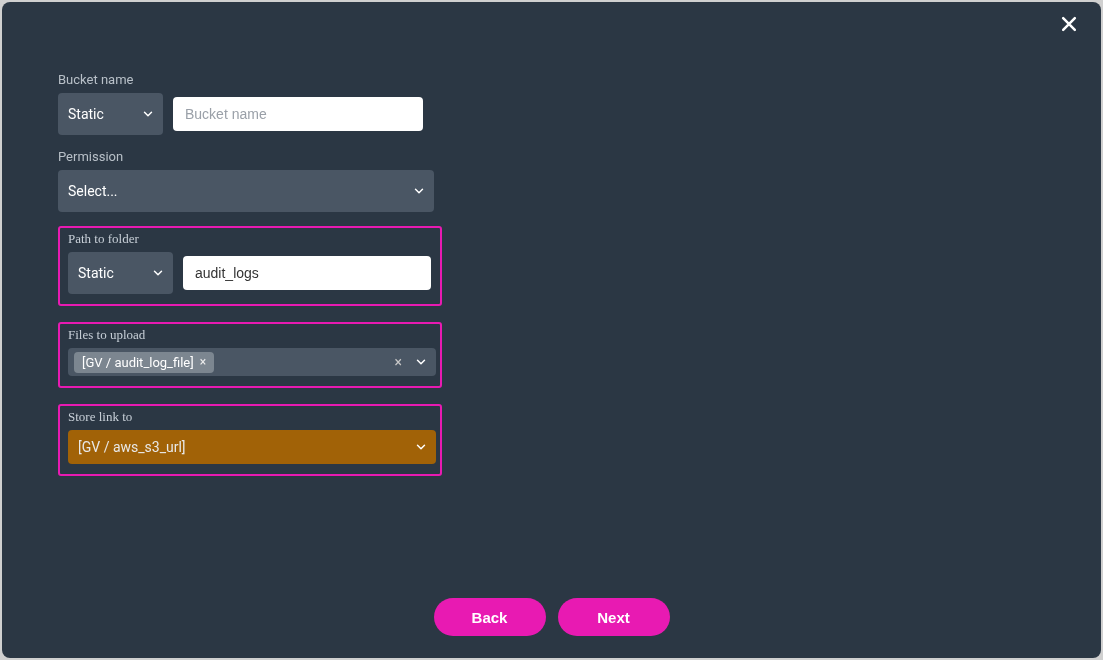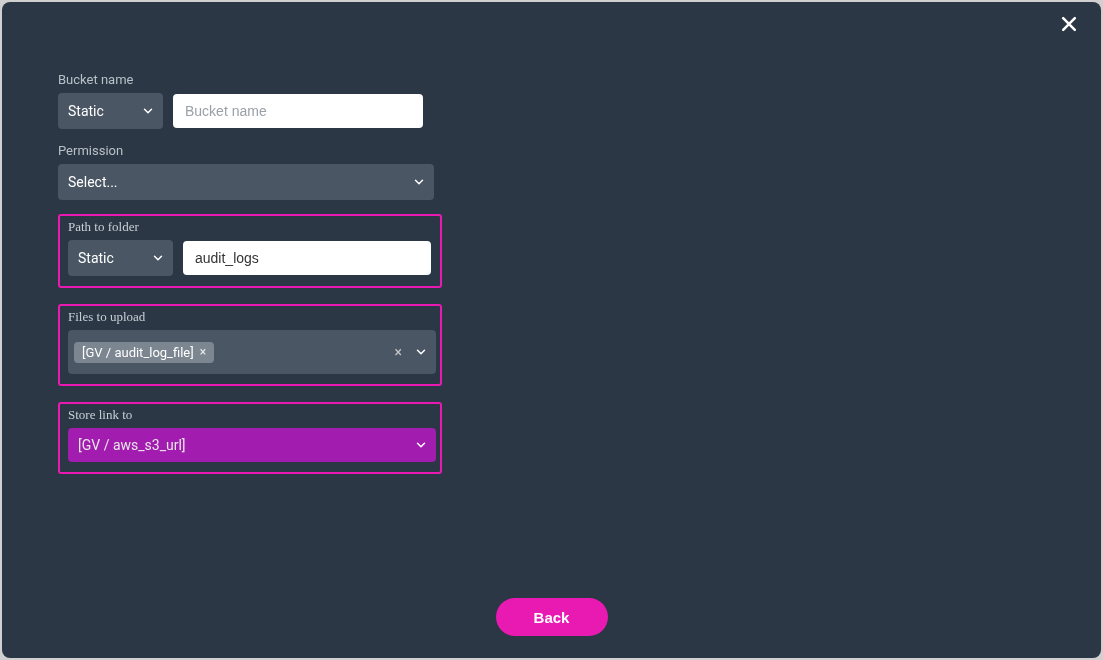--- a/index.html
+++ b/index.html
@@ -14,50 +14,50 @@
   .close-btn svg { width:20px; height:20px; }
 
   .form-body { padding: 10px 56px 0 56px; width: 55%; }
   .field-group { margin-bottom: 14px; }
   .field-label { font-size: 13px; color: #b8c0c8; margin-bottom: 6px; display:block; }
 
   .row { display:flex; gap:10px; align-items:center; }
 
   .select {
     background:#4a5664; color:#fff; border:none; border-radius:4px;
-    height:36px; padding:0 30px 0 10px; font-size:14px;
+    height:42px; padding:0 30px 0 10px; font-size:14px;
     position:relative; display:flex; align-items:center; cursor:pointer;
   }
   .select .chev { position:absolute; right:8px; top:50%; transform:translateY(-50%); }
   .select.wide { width: 376px; }
   .select.mid  { width: 105px; }
   .select.titan{ width: 196px; }
 
   .text-input {
     background:#fff; border:none; border-radius:4px; height:34px; flex:1;
     padding:0 12px; font-size:14px; color:#333;
   }
   .text-input::placeholder { color:#9aa0a8; }
 
   .highlight { border:2px solid #e81ab2; border-radius:3px; padding:6px 8px 10px 8px; margin-bottom:16px; }
   .highlight .field-label { margin-top:-3px; margin-bottom:5px; color:#c8d0d8; font-size:13px;font-family:Liberation Serif, serif; }
 
   .token-field {
-    background:#4a5664; border-radius:4px; height:44px; display:flex; align-items:center;
+    background:#4a5664; border-radius:4px; height:28px; display:flex; align-items:center;
     padding:0 30px 0 6px; position:relative; gap:8px; width:368px;
   }
   .token-chip {
     background:#7c8690; color:#fff; border-radius:4px; font-size:13px;
     padding:3px 8px; display:flex; align-items:center; gap:6px;
   }
   .token-chip .x { font-size:12px; cursor:pointer; color:#eee; }
   .token-field .clear-x { position:absolute; right:34px; top:50%; transform:translateY(-50%); color:#c8c8c8; cursor:pointer; font-size:14px; }
   .token-field .chev { position:absolute; right:8px; top:50%; transform:translateY(-50%); }
 
-  .store-select { background:#a21caf; border-radius:4px; height:34px; width:368px; display:flex; align-items:center; padding:0 30px 0 10px; position:relative; font-size:14px; cursor:pointer; }
+  .store-select { background:#a16207; border-radius:4px; height:34px; width:368px; display:flex; align-items:center; padding:0 30px 0 10px; position:relative; font-size:14px; cursor:pointer; }
   .store-select .chev { position:absolute; right:8px; top:50%; transform:translateY(-50%); }
 
   .chev svg { width:14px; height:14px; display:block; }
 
   .footer { position:absolute; bottom:22px; left:0; right:0; display:flex; justify-content:center; gap:12px; }
   .btn { background:#e81ab2; color:#fff; font-weight:700; font-size:15px; border:none; border-radius:20px; width:112px; height:38px; cursor:pointer; }
 </style>
 </head>
 <body>
 
@@ -140,14 +140,15 @@
               <path d="M6 9l6 6 6-6" stroke="#fff" stroke-width="2.5" fill="none" stroke-linecap="round" stroke-linejoin="round"></path>
             </svg>
           </span>
       </div>
     </div>
 
   </div>
 
   <div class="footer">
     <button class="btn">Back</button>
+    <button class="btn">Next</button>
   </div>
 </div>
 
 </body></html>

